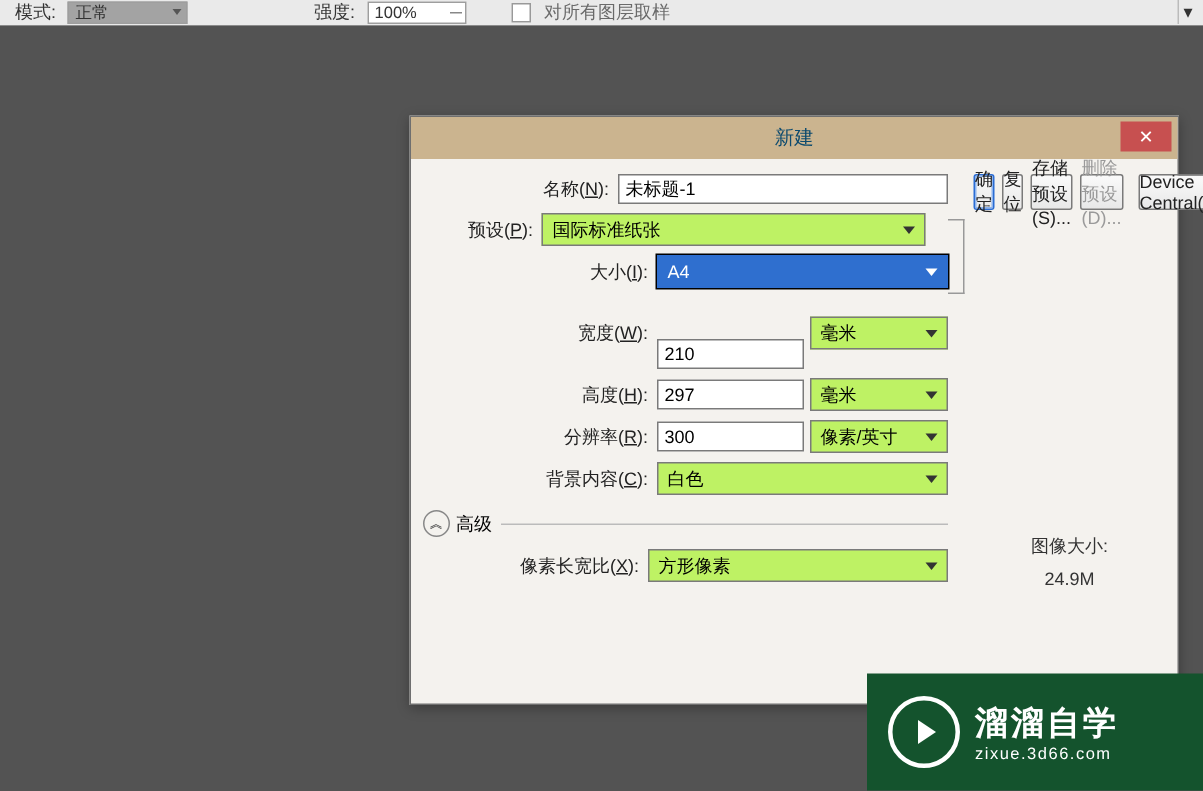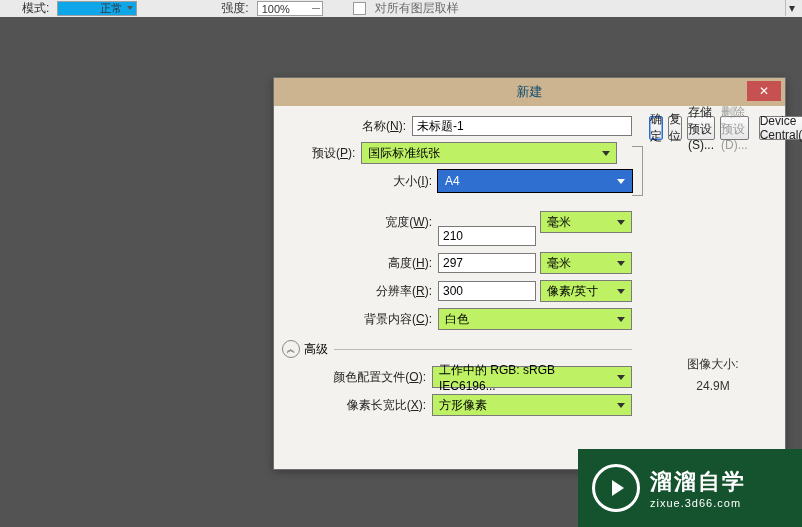--- a/index.html
+++ b/index.html
@@ -13,36 +13,35 @@
     background: #535353;
   }
   .toolbar {
     position: absolute;
     left: 0; top: 0; right: 0;
     height: 17px;
     background: #eaeaea;
     border-bottom: 1px solid #9e9e9e;
     display: flex;
     align-items: center;
-    padding: 0 20px;
+    padding: 0 8px;
     gap: 6px;
     color: #333;
   }
   .toolbar .lbl { padding: 0 2px; }
   .toolbar .dd {
     border: 1px solid #9e9e9e;
-    background: #0ea5e9;
+    background: #a3a3a3;
     height: 13px;
     display: flex;
     align-items: center;
     padding: 0 14px 0 4px;
     position: relative;
     min-width: 60px;
     font-size: 11px;
-    justify-content: flex-end;
   }
   .toolbar .dd:after {
     content:"";
     position:absolute; right:3px; top:4px;
     border-left:3px solid transparent;
     border-right:3px solid transparent;
     border-top:4px solid #555;
   }
   .toolbar .spin {
     border: 1px solid #9e9e9e;
@@ -341,28 +340,20 @@
             <span>白色</span>
           </div>
       </div>
 
       <div class="adv-row">
         <span class="toggle">︽</span>
         <span>高级</span>
         <span class="line"></span>
       </div>
 
-      <div class="row">
-        <span class="rlabel">
-          <span>颜色配置文件(</span><span class="u">O</span><span>):</span>
-        </span>
-        <div class="sel" style="width:200px">
-            <span>工作中的 RGB: sRGB IEC6196...</span>
-          </div>
-      </div>
 
       <div class="row">
         <span class="rlabel">
           <span>像素长宽比(</span><span class="u">X</span><span>):</span>
         </span>
         <div class="sel" style="width:200px">
             <span>方形像素</span>
           </div>
       </div>
 

